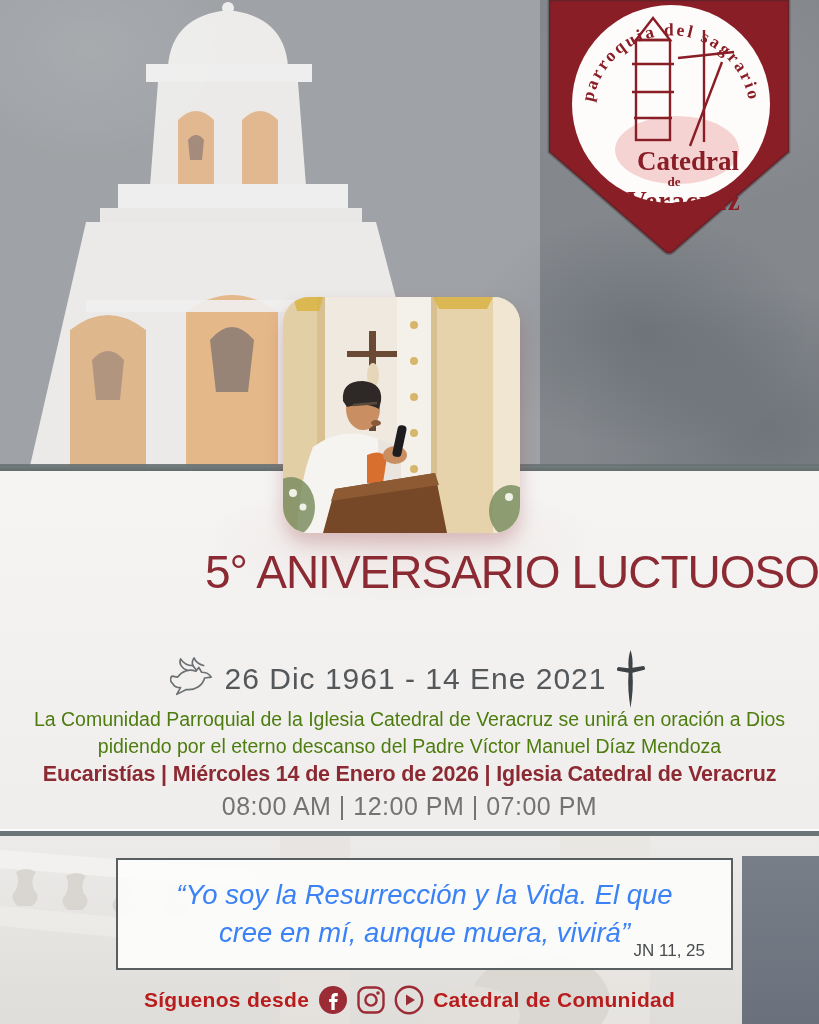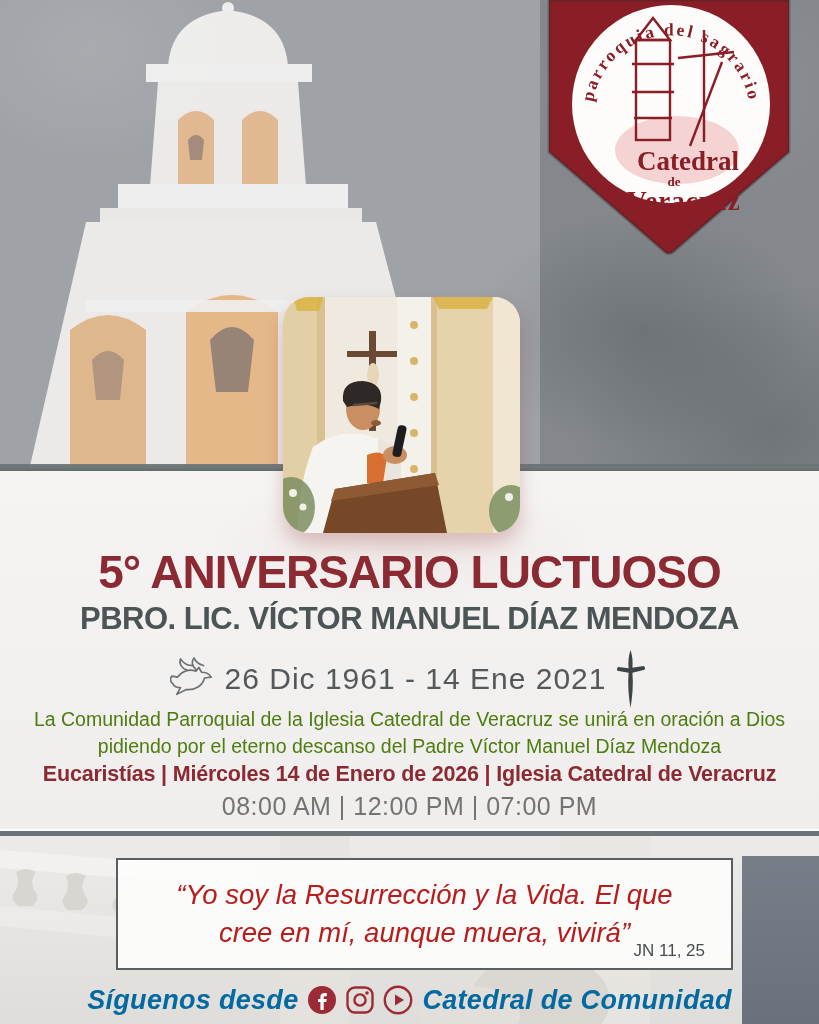--- a/index.html
+++ b/index.html
@@ -39,49 +39,49 @@
   
   .logo{position:absolute;left:544px;top:0;width:250px;height:258px;}
   
   .photo{
     position:absolute;left:283px;top:297px;width:237px;height:236px;
     border-radius:26px;overflow:hidden;
     box-shadow:0 10px 18px rgba(150,60,60,.28);
   }
   
   .txt{position:absolute;left:0;width:819px;text-align:center;}
-  .title{top:545px;font-size:46px;font-weight:bold;letter-spacing:-1px;color:#8b2a33;}
+  .title{top:545px;font-size:46px;font-weight:normal;letter-spacing:-1px;color:#8b2a33;text-align:right;}
   .subtitle{top:601px;font-size:31px;font-weight:bold;letter-spacing:-0.5px;color:#4c5456;}
   .dates-row{
     position:absolute;left:0;top:650px;width:819px;height:58px;
     display:flex;justify-content:center;align-items:center;gap:7px;
   }
   .dates-text{font-size:30px;color:#54585a;letter-spacing:1px;}
   .paragraph{top:706px;font-size:19.5px;line-height:1.38;color:#4d7c0f;padding:0 10px;box-sizing:border-box;}
   .schedule{top:762px;font-size:21.5px;font-weight:bold;color:#8b2a33;letter-spacing:-0.2px;}
   .times{top:792px;font-size:25px;color:#737373;letter-spacing:.5px;text-align:center;}
   
   .quote-box{
     position:absolute;left:116px;top:858px;width:613px;height:108px;
     background:rgba(252,252,251,.95);border:2.5px solid #595e60;
     display:flex;flex-direction:column;justify-content:center;
   }
   .quote-text{
-    font-size:27.5px;font-style:italic;color:#b91c1c;line-height:1.4;
+    font-size:27.5px;font-style:italic;color:#3b82f6;line-height:1.4;
     text-align:center;padding:0 28px;font-weight:500;
   }
   .quote-ref{
     position:absolute;right:26px;bottom:7px;font-size:17px;color:#494d4f;
   }
   
   .footer-row{
     position:absolute;left:0;top:983px;width:819px;height:34px;
     display:flex;justify-content:center;align-items:center;gap:9px;
   }
-  .footer-label{font-size:27px;font-weight:bold;color:#0369a1;letter-spacing:.3px;font-style:italic;}
+  .footer-label{font-size:21px;font-weight:bold;color:#b91c1c;letter-spacing:.3px;}
   .social{display:flex;align-items:center;gap:8px;}
 </style>
 </head>
 <body>
 
 <div class="poster">
 
   <div class="bg-top">
     <svg class="bg-art" width="540" height="466" viewBox="0 0 540 466">
       <g opacity="0.86">
@@ -196,21 +196,20 @@
       </g>
       <g fill="#fbfbf6" opacity="0.9">
         <circle cx="10" cy="196" r="4"></circle>
           <circle cx="20" cy="210" r="3.5"></circle>
           <circle cx="226" cy="200" r="4"></circle>
       </g>
     </svg>
   </div>
 
   <div class="txt title">5° ANIVERSARIO LUCTUOSO</div>
-  <div class="txt subtitle">PBRO. LIC. VÍCTOR MANUEL DÍAZ MENDOZA</div>
 
   <div class="dates-row">
     <svg width="48" height="44" viewBox="0 0 50 44">
       <g stroke="#6b7073" stroke-width="1.7" fill="none" stroke-linecap="round" stroke-linejoin="round">
         <path d="M18 13 C12 11 9 6 11 1 C14 6 19 8 24 8"></path>
         <path d="M27 12 C23 9 22 4 25 0 C27 5 31 7 35 8"></path>
         <path d="M3 27 C0 25 0 21 2 19 L8 20 C12 14 20 11 27 14 L30 10 L33 15 C38 15 41 17 43 20 L36 21 C34 29 26 34 17 33 L7 38 L11 31 C7 31 4 29 3 27 Z"></path>
       </g>
     </svg>
     <span class="dates-text">26 Dic 1961 - 14 Ene 2021</span>

